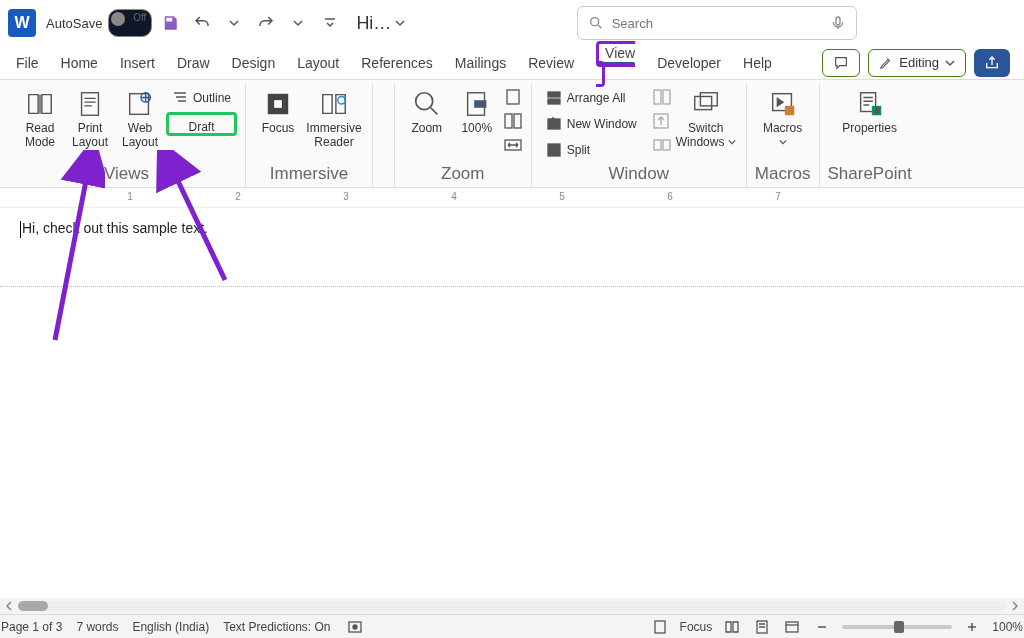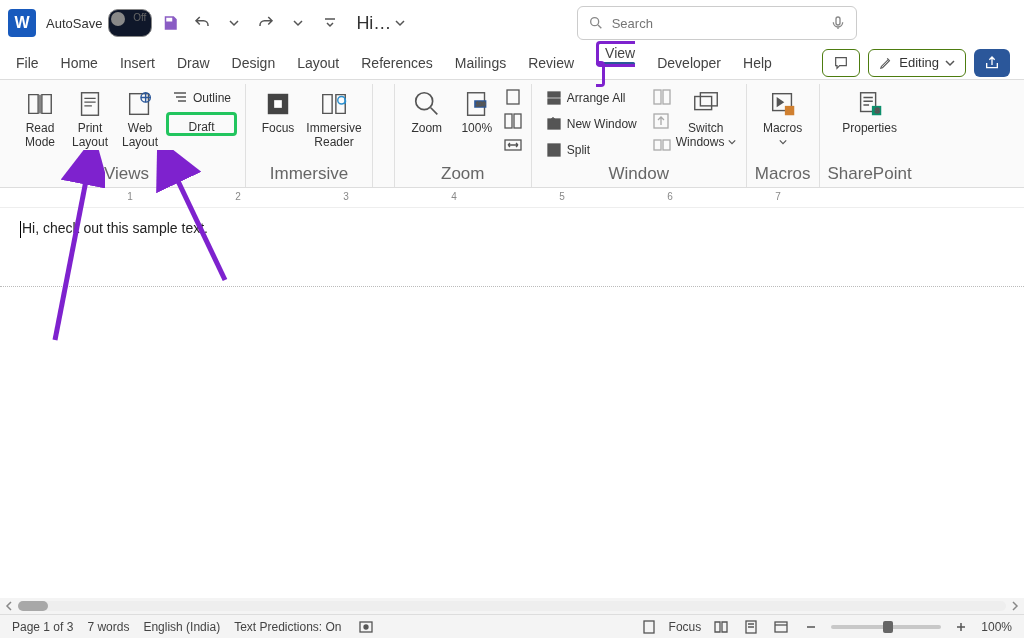--- a/index.html
+++ b/index.html
@@ -57,21 +57,21 @@
 .doc-text { position: absolute; left: 20px; top: 12px; font-size: 14px; color: #222; }
 .cursor { display:inline-block; width:1px; height:17px; background:#000; vertical-align:middle; margin-right:1px; }
 .page-break { position: absolute; top: 78px; left: 0; right: 0; border-top: 1px dotted #bbb; }
 
 
 .hscroll { height: 16px; background: #f4f4f4; display:flex; align-items:center; padding:0 4px; gap:4px; }
 .hscroll .track { flex:1; height:10px; background:#eee; border-radius:5px; position:relative; }
 .hscroll .thumb { position:absolute; left:0; width:30px; height:10px; background:#a8a8a8; border-radius:5px; }
 
 
-.status { height: 24px; background: #f4f4f4; border-top: 1px solid #ddd; display: flex; align-items: center; padding: 0 12px; font-size: 12px; color: #444; gap: 14px; }
+.status { height: 24px; background: #f4f4f4; border-top: 1px solid #ddd; display: flex; align-items: center; padding: 0 1px; font-size: 12px; color: #444; gap: 14px; }
 .status .right { margin-left: auto; display: flex; align-items: center; gap: 10px; }
 .mini { width: 20px; height: 18px; display: flex; align-items: center; justify-content: center; fill: #555; stroke:#555; }
 .zoom-slider { width: 110px; height:4px; background:#c8c8c8; position:relative; border-radius:2px; }
 .zoom-slider .knob { position:absolute; left:52px; top:-4px; width:10px; height:12px; background:#666; border-radius:2px; }
 
 
 .arrow-svg { position: absolute; pointer-events: none; z-index: 50; }
 </style>
 </head>
 <body>

